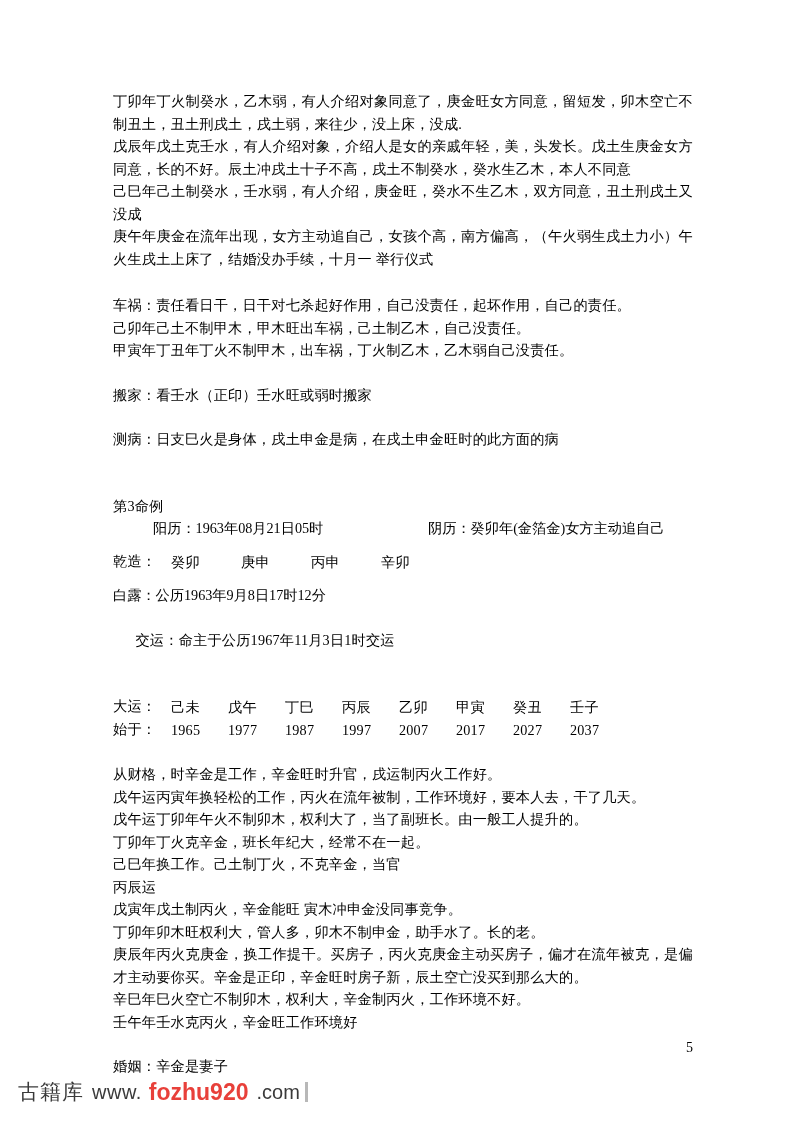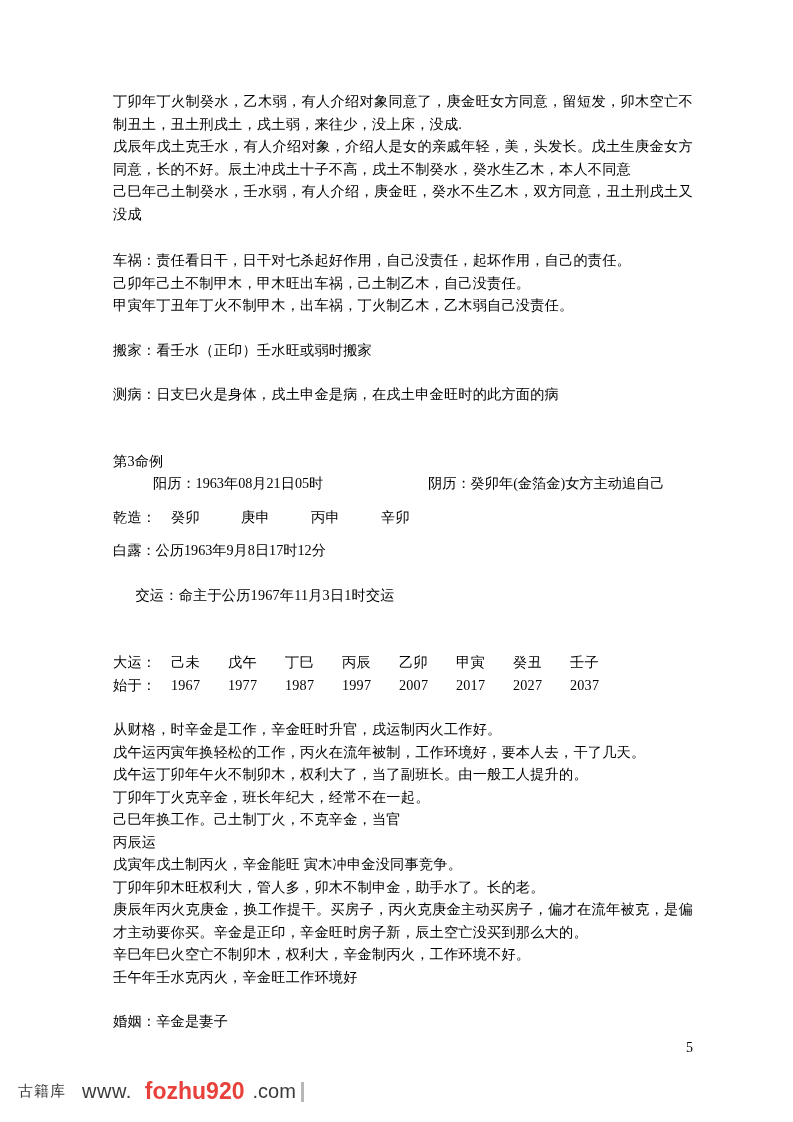--- a/index.html
+++ b/index.html
@@ -49,20 +49,21 @@
   }
   .cols {
     display: flex;
     font-size: 14.2px;
     line-height: 22.5px;
     letter-spacing: 0.2px;
   }
   .cols .c-lead {
     width: 58px;
     flex: 0 0 58px;
+    font-family: Liberation Mono, monospace;
   }
   .cols .c {
     flex: 0 0 57px;
   }
   .cols.wide .c {
     flex: 0 0 70px;
   }
   .two-col {
     display: flex;
     font-size: 14.2px;
@@ -86,36 +87,36 @@
   
   .footer {
     position: absolute;
     left: 18px;
     top: 1078px;
     display: flex;
     align-items: center;
     font-family: "Liberation Sans", sans-serif;
   }
   .footer .cn {
-    font-size: 15px;
+    font-size: 21px;
     color: #3a3a3a;
     font-family: "Liberation Serif", serif;
     letter-spacing: 1px;
   }
   .footer .www {
     font-size: 20px;
     color: #3a3a3a;
-    margin-left: 16px;
+    margin-left: 8px;
     letter-spacing: 0.5px;
   }
   .footer .brand {
     font-size: 23px;
     font-weight: bold;
     color: #e8403a;
-    margin-left: 13px;
+    margin-left: 7px;
     letter-spacing: 0px;
   }
   .footer .dotcom {
     font-size: 20px;
     color: #3a3a3a;
     margin-left: 8px;
   }
   .footer .bar {
     width: 3px;
     height: 20px;
@@ -125,20 +126,21 @@
 </style>
 </head>
 <body>
 
 <div class="page">
   <div class="content">
 
     <p class="para">丁卯年丁火制癸水，乙木弱，有人介绍对象同意了，庚金旺女方同意，留短发，卯木空亡不制丑土，丑土刑戌土，戌土弱，来往少，没上床，没成.</p>
     <p class="para">戊辰年戊土克壬水，有人介绍对象，介绍人是女的亲戚年轻，美，头发长。戊土生庚金女方同意，长的不好。辰土冲戌土十子不高，戌土不制癸水，癸水生乙木，本人不同意</p>
     <p class="para">己巳年己土制癸水，壬水弱，有人介绍，庚金旺，癸水不生乙木，双方同意，丑土刑戌土又没成</p>
+    <p class="para">庚午年庚金在流年出现，女方主动追自己，女孩个高，南方偏高，（午火弱生戌土力小）午火生戌土上床了，结婚没办手续，十月一 举行仪式</p>
 
     <div class="gap-lg"></div>
 
     <p class="para">车祸：责任看日干，日干对七杀起好作用，自己没责任，起坏作用，自己的责任。</p>
     <p class="para">己卯年己土不制甲木，甲木旺出车祸，己土制乙木，自己没责任。</p>
     <p class="para">甲寅年丁丑年丁火不制甲木，出车祸，丁火制乙木，乙木弱自己没责任。</p>
 
     <div class="gap-md"></div>
 
     <p class="para">搬家：看壬水（正印）壬水旺或弱时搬家</p>
@@ -191,21 +193,21 @@
       <div class="c">丁巳</div>
       <div class="c">丙辰</div>
       <div class="c">乙卯</div>
       <div class="c">甲寅</div>
       <div class="c">癸丑</div>
       <div class="c">壬子</div>
     </div>
 
     <div class="cols">
       <div class="c-lead">始于：</div>
-      <div class="c">1967</div>
+      <div class="c">1965</div>
       <div class="c">1977</div>
       <div class="c">1987</div>
       <div class="c">1997</div>
       <div class="c">2007</div>
       <div class="c">2017</div>
       <div class="c">2027</div>
       <div class="c">2037</div>
     </div>
 
     <div class="gap-md"></div>

